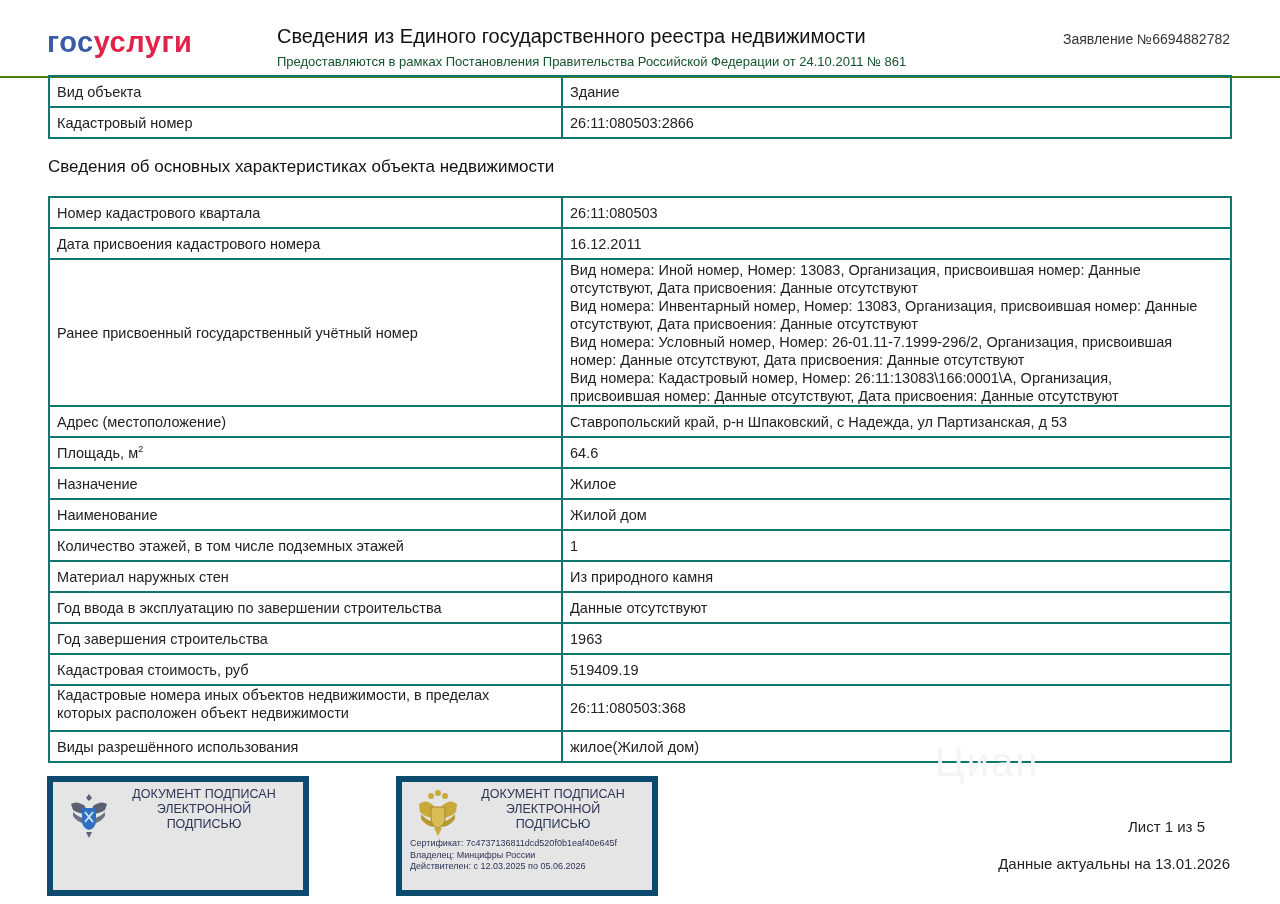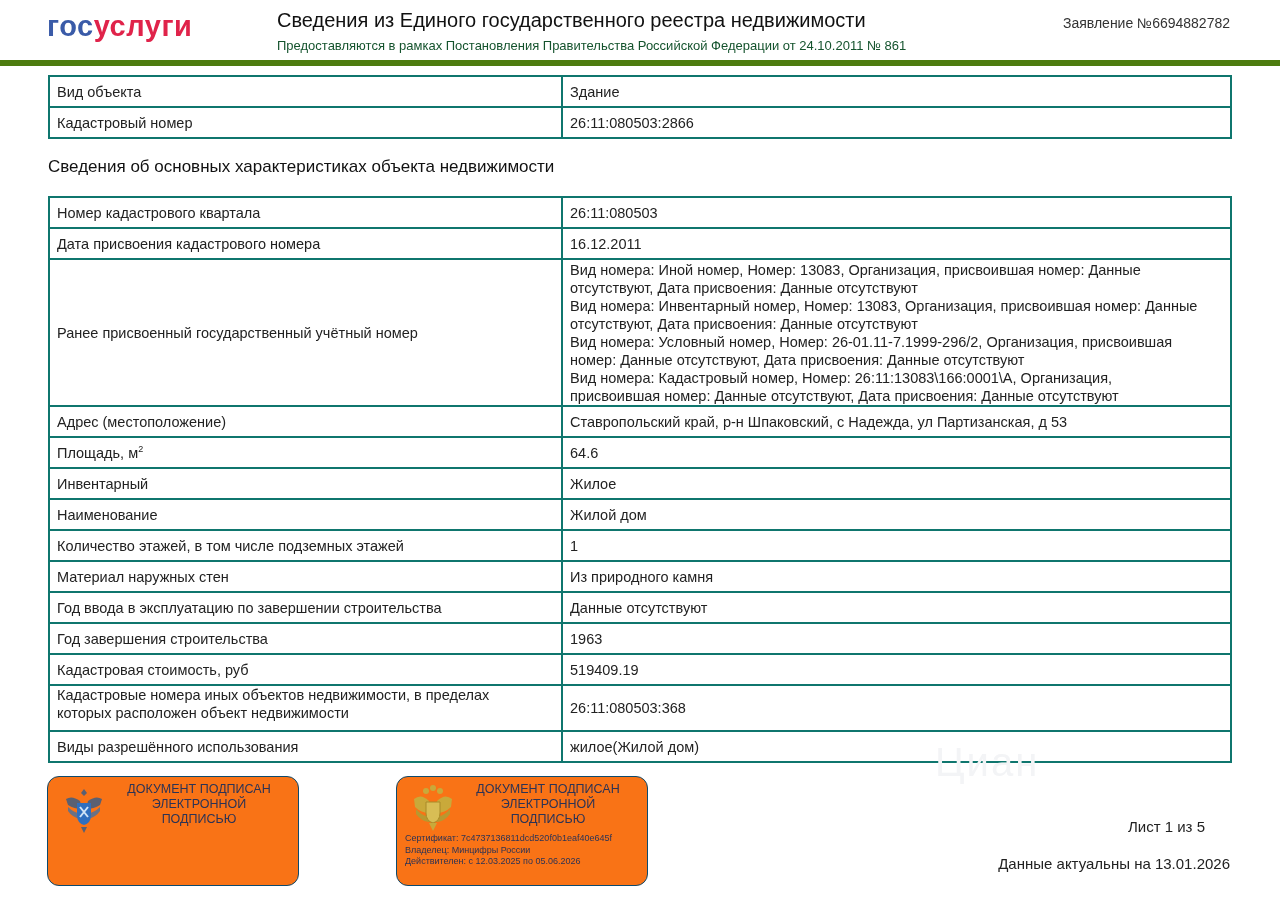--- a/index.html
+++ b/index.html
@@ -1,22 +1,22 @@
 <!DOCTYPE html>
 <html><head>
 <meta charset="utf-8">
 <style>
   html, body { margin: 0; padding: 0; }
   body {
     width: 1280px; height: 904px; background: #ffffff; position: relative; overflow: hidden;
     font-family: "Liberation Sans", "DejaVu Sans", sans-serif; color: #222;
   }
   .header {
-    position: absolute; left: 0; top: 0; width: 1280px; height: 60px;
-    border-bottom: 6px solid #4d7c0f;
+    position: absolute; left: 0; top: 16px; width: 1280px; height: 60px;
+    border-bottom: 2px solid #4d7c0f;
     text-align: center;
   }
   .logo { position: absolute; left: 47px; top: 10px; font-size: 29px; font-weight: bold; letter-spacing: 0.5px; }
   .logo .p1 { color: #3a5ba8; }
   .logo .p2 { color: #e0234a; }
   .title { position: absolute; left: 277px; top: 9px; font-size: 20px; color: #111; }
   .subtitle { position: absolute; left: 277px; top: 38px; font-size: 13px; color: #14532d; }
   .app-no { position: absolute; right: 50px; top: 15px; font-size: 14px; color: #333; }
 
   table.kv { position: absolute; left: 48px; width: 1184px; border-collapse: collapse; font-size: 14.5px; }
@@ -25,21 +25,21 @@
   }
   table.kv td.k { width: 497px; }
   table.kv tr.r30 td { height: 23px; }
   #t1 { top: 75px; }
   #t2 { top: 196px; }
   .section-title { position: absolute; left: 48px; top: 157px; font-size: 17px; color: #111; }
   sup { font-size: 9px; vertical-align: super; line-height: 0; }
 
   .stamp {
     position: absolute; top: 776px; width: 250px; height: 108px;
-    border: 1px solid #0c4a6e; border-radius: 12px; background: #f97316;
+    border: 6px solid #0c4a6e; border-radius: 0; background: #e5e5e5;
   }
   #stamp1 { left: 47px; }
   #stamp2 { left: 396px; }
   .stamp .emblem { position: absolute; left: 14px; top: 8px; width: 44px; height: 50px; }
   .stamp .head {
     position: absolute; left: 62px; top: 5px; width: 178px; text-align: center;
     font-size: 12.5px; line-height: 15px; color: #2c3355;
   }
   .stamp .meta {
     position: absolute; left: 8px; top: 56px; font-size: 9px; line-height: 11.5px; color: #2c3355;
@@ -100,21 +100,21 @@
   </tr>
   <tr class="r30">
     <td class="k">Адрес (местоположение)</td>
     <td>Ставропольский край, р-н Шпаковский, с Надежда, ул Партизанская, д 53</td>
   </tr>
   <tr class="r30">
     <td class="k"><span>Площадь, м</span><sup>2</sup></td>
     <td>64.6</td>
   </tr>
   <tr class="r30">
-    <td class="k">Инвентарный</td>
+    <td class="k">Назначение</td>
     <td>Жилое</td>
   </tr>
   <tr class="r30">
     <td class="k">Наименование</td>
     <td>Жилой дом</td>
   </tr>
   <tr class="r30">
     <td class="k">Количество этажей, в том числе подземных этажей</td>
     <td>1</td>
   </tr>

